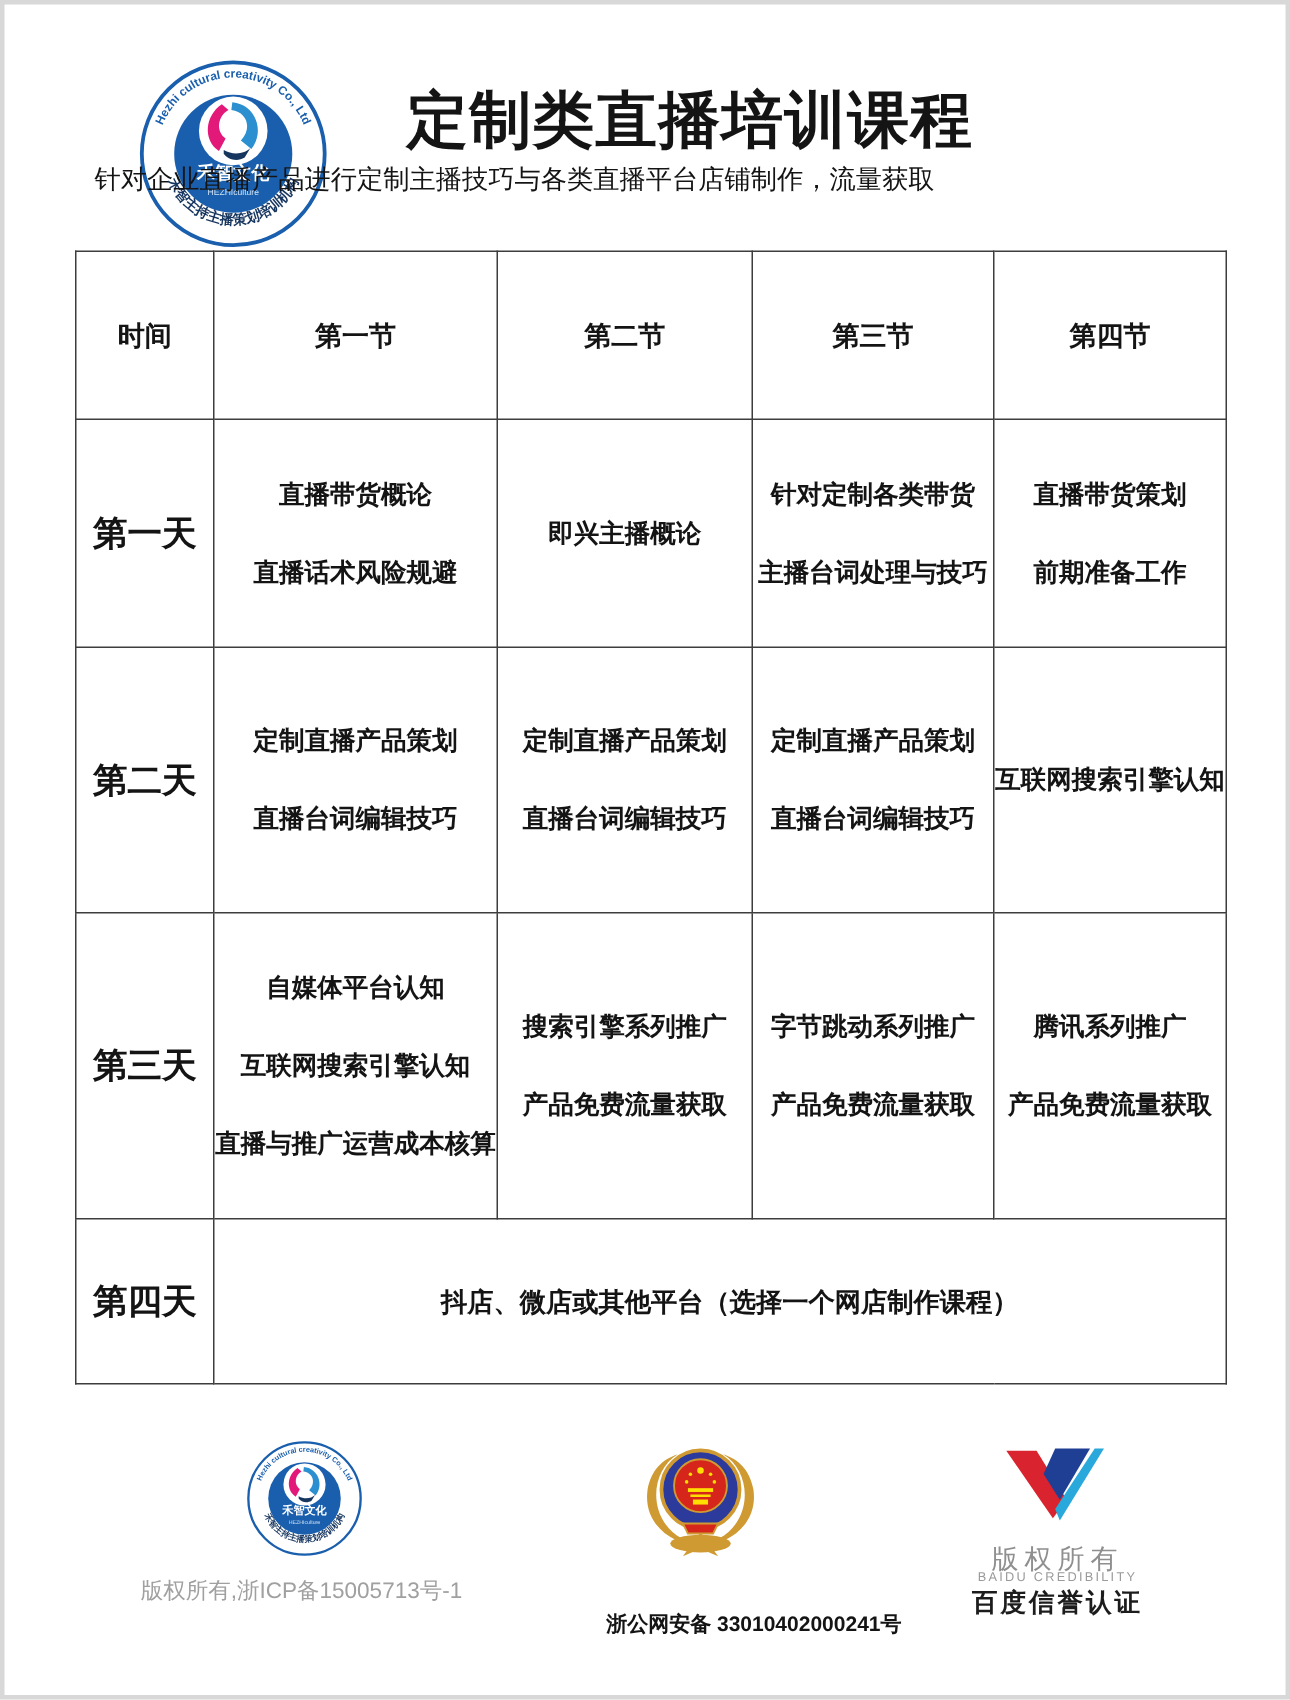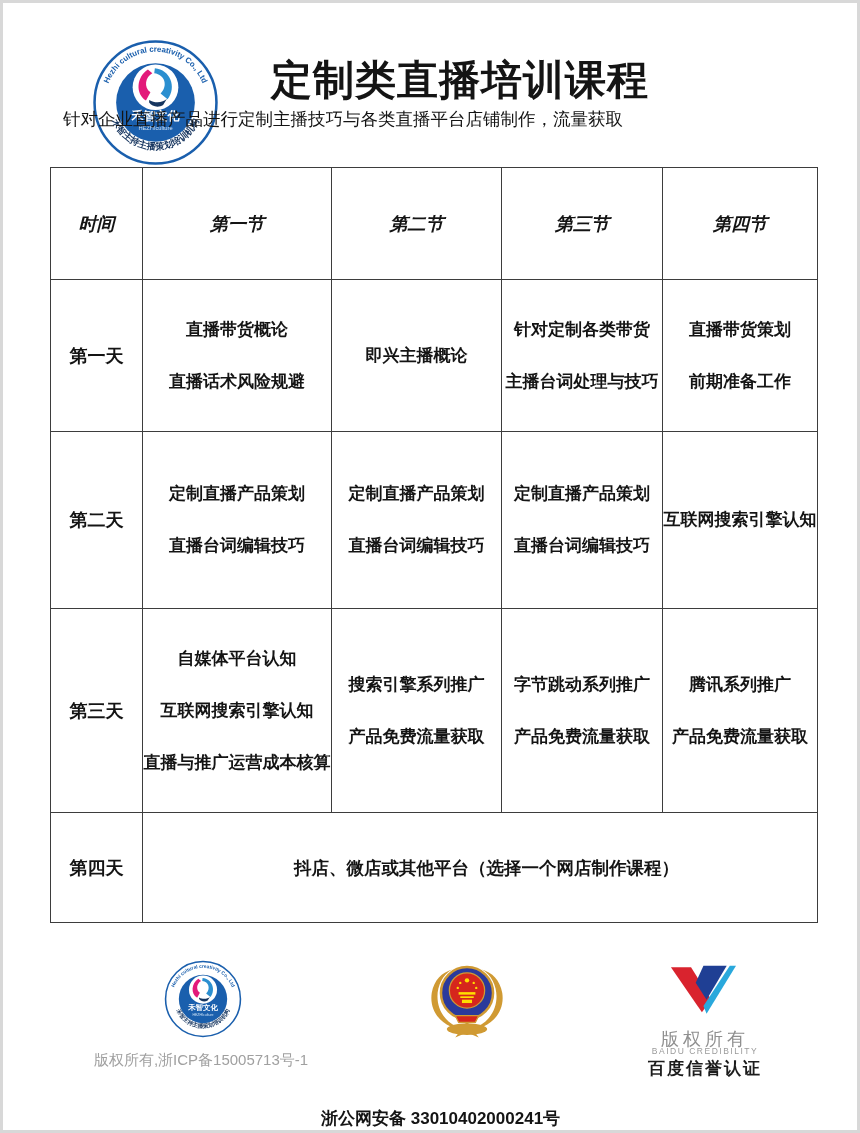--- a/index.html
+++ b/index.html
@@ -37,39 +37,39 @@
   
   table.schedule{
     position:absolute;left:47px;top:164px;width:767px;
     border-collapse:collapse;table-layout:fixed;
   }
   table.schedule th,table.schedule td{
     border:1px solid var(--table-border);
     vertical-align:middle;text-align:center;color:var(--ink);
     overflow:hidden;
   }
-  tr.r-hdr{height:112px;font-style:italic;}
+  tr.r-hdr{height:112px;}
   tr.r-0{height:152px;}
   tr.r-1{height:177px;}
   tr.r-2{height:204px;}
   tr.r-3{height:110px;}
   table.schedule th{font-size:18px;font-weight:bold;}
-  td.day-label{font-size:18px;font-weight:bold;}
+  td.day-label{font-size:23px;font-weight:bold;}
   .ln{line-height:52px;font-size:17px;font-weight:bold;white-space:nowrap;}
   td.merged-cell{text-align:left;padding-left:13px;font-size:17.5px;font-weight:bold;margin-left:12px;}
   
   .logo-footer{position:absolute;left:161px;top:957px;width:78px;height:78px;}
   .copyright-text{
     position:absolute;left:58px;top:1048px;width:280px;text-align:center;
     font-size:15px;color:var(--gray-text);white-space:nowrap;
   }
   .police-badge{position:absolute;left:422px;top:951px;width:84px;height:88px;}
   .police-text{
-    position:absolute;left:318px;top:1104px;width:280px;text-align:left;
-    font-size:17px;font-weight:bold;color:var(--ink);white-space:nowrap;
+    position:absolute;left:318px;top:1071px;width:280px;text-align:right;
+    font-size:14px;font-weight:bold;color:var(--ink);white-space:nowrap;
   }
   .baidu-logo{position:absolute;left:660px;top:958px;width:84px;height:62px;}
   .baidu-cn{
     position:absolute;left:612px;top:1024px;width:180px;text-align:center;
     font-size:18px;color:#8f8f8f;letter-spacing:4px;white-space:nowrap;
   }
   .baidu-en{
     position:absolute;left:612px;top:1043px;width:180px;text-align:center;
     font-size:8.5px;color:#9a9a9a;letter-spacing:1.5px;white-space:nowrap;
   }

